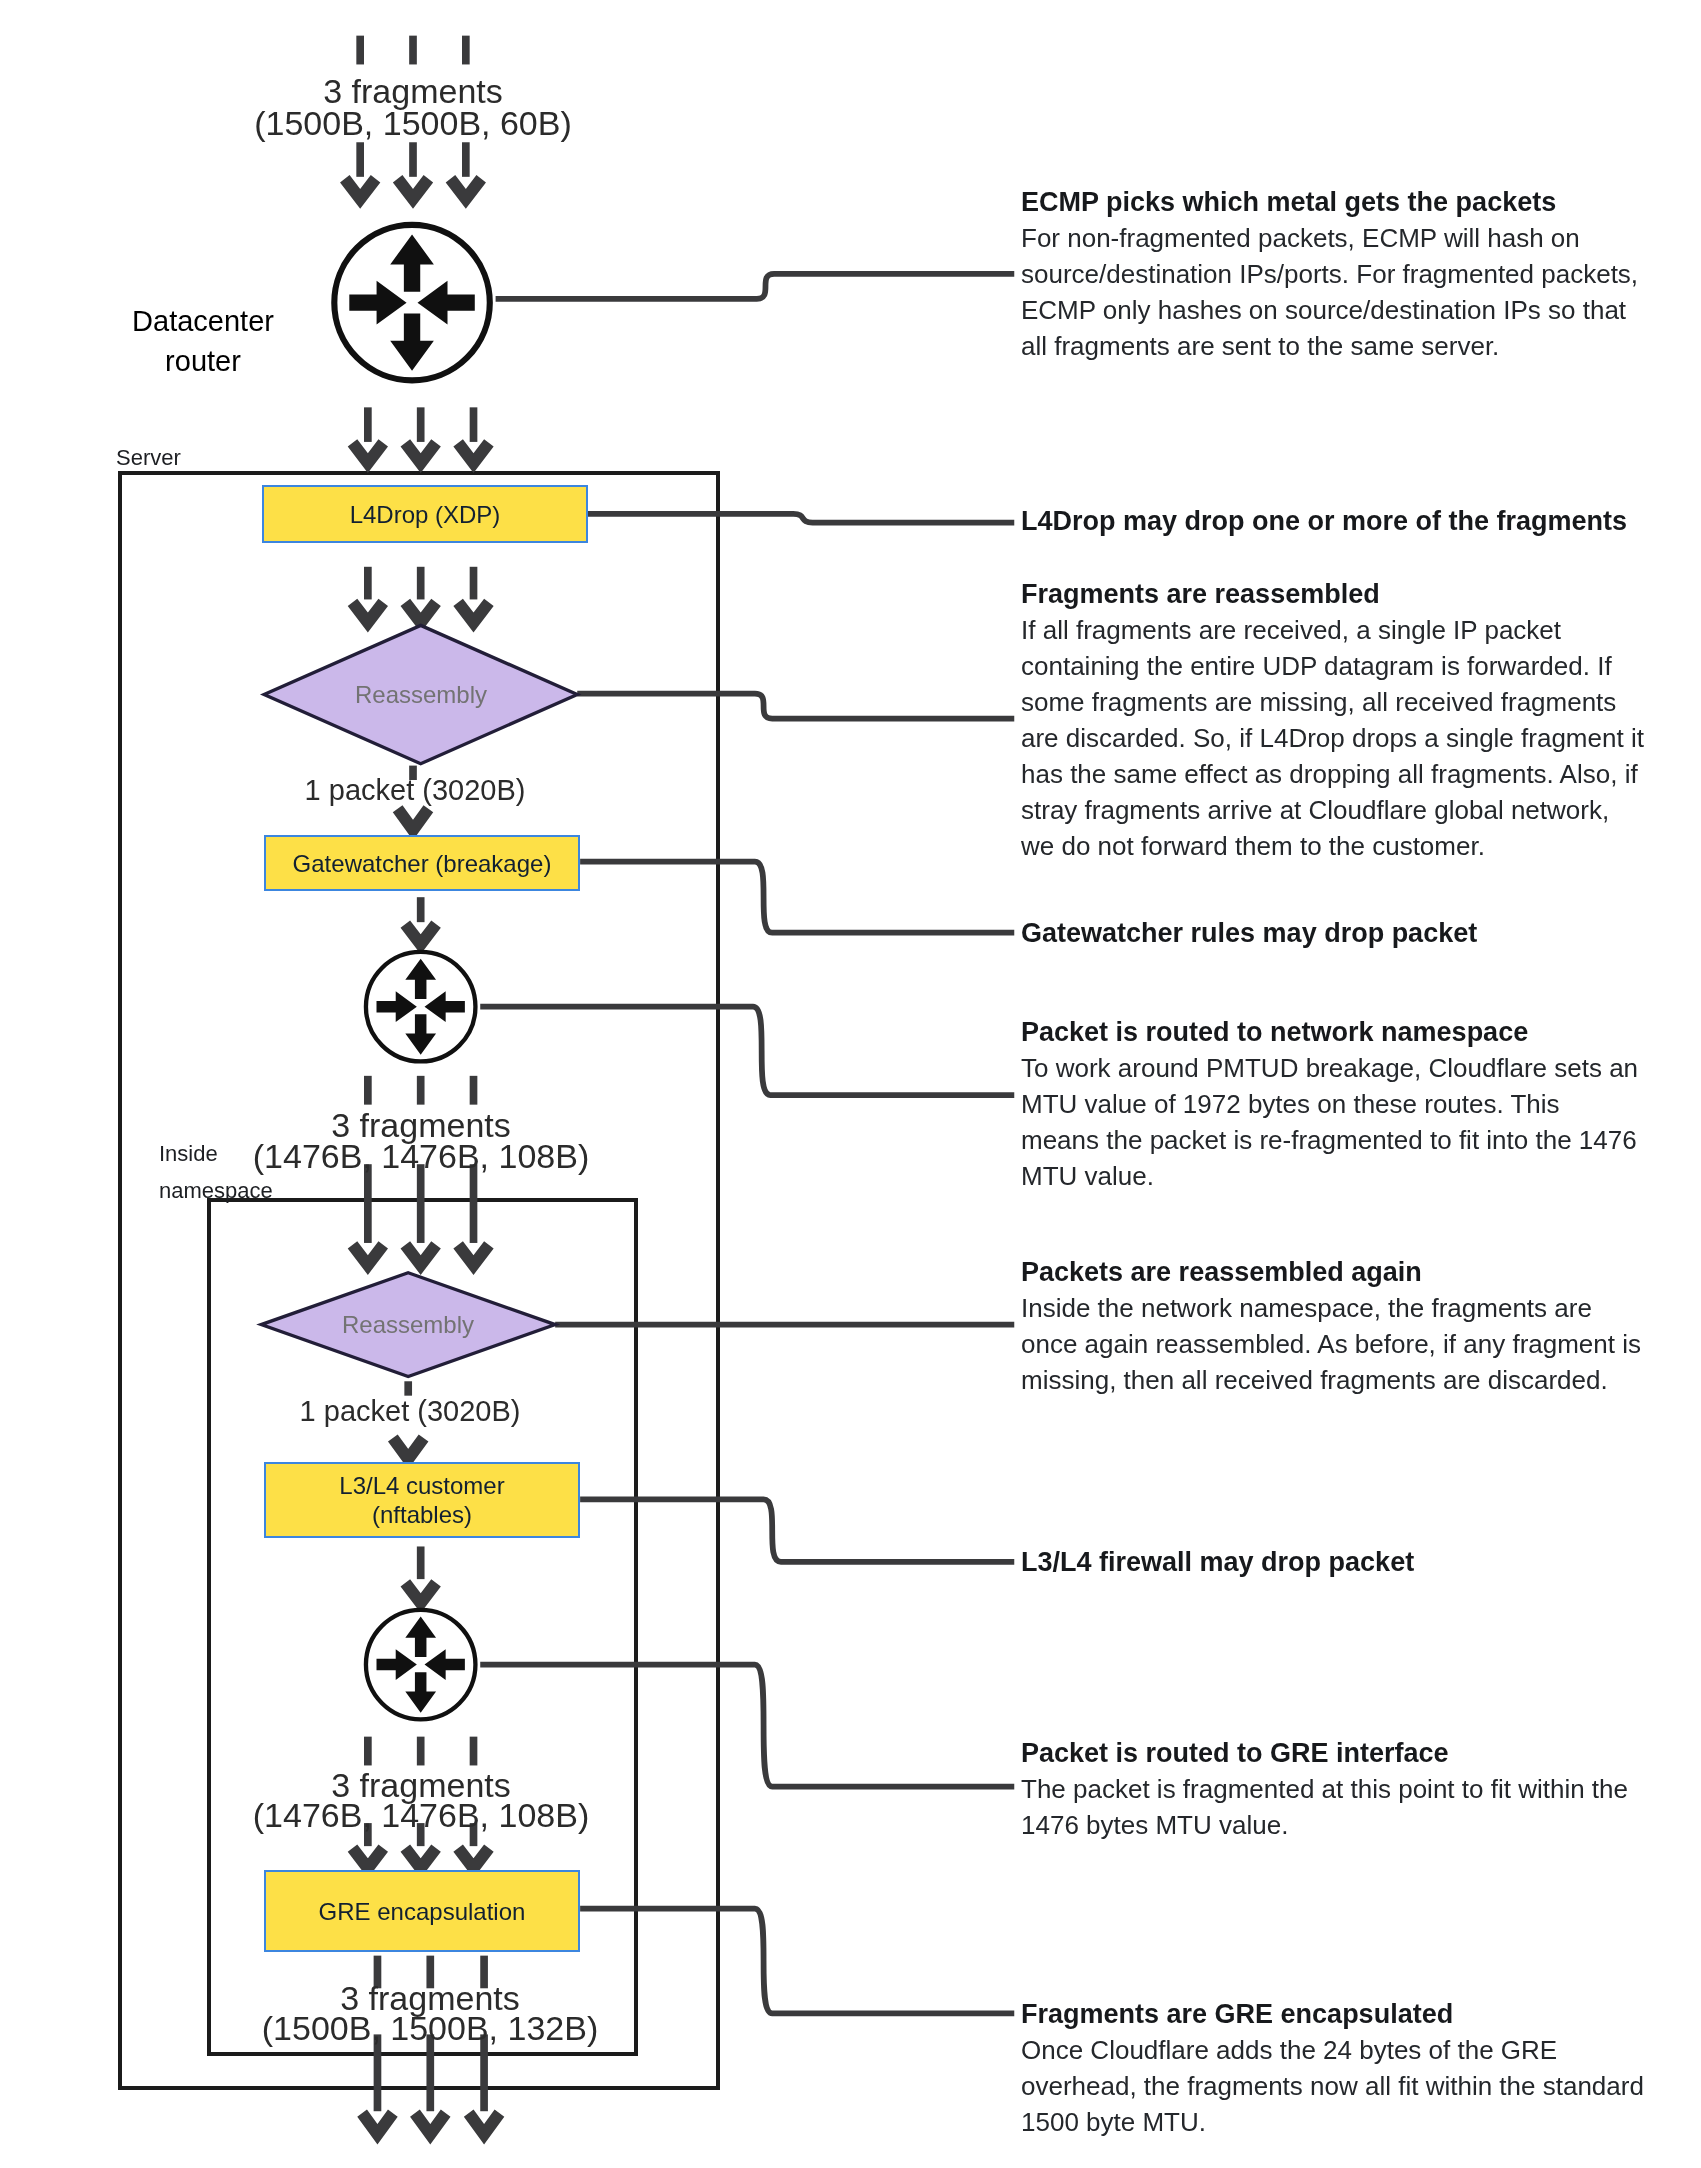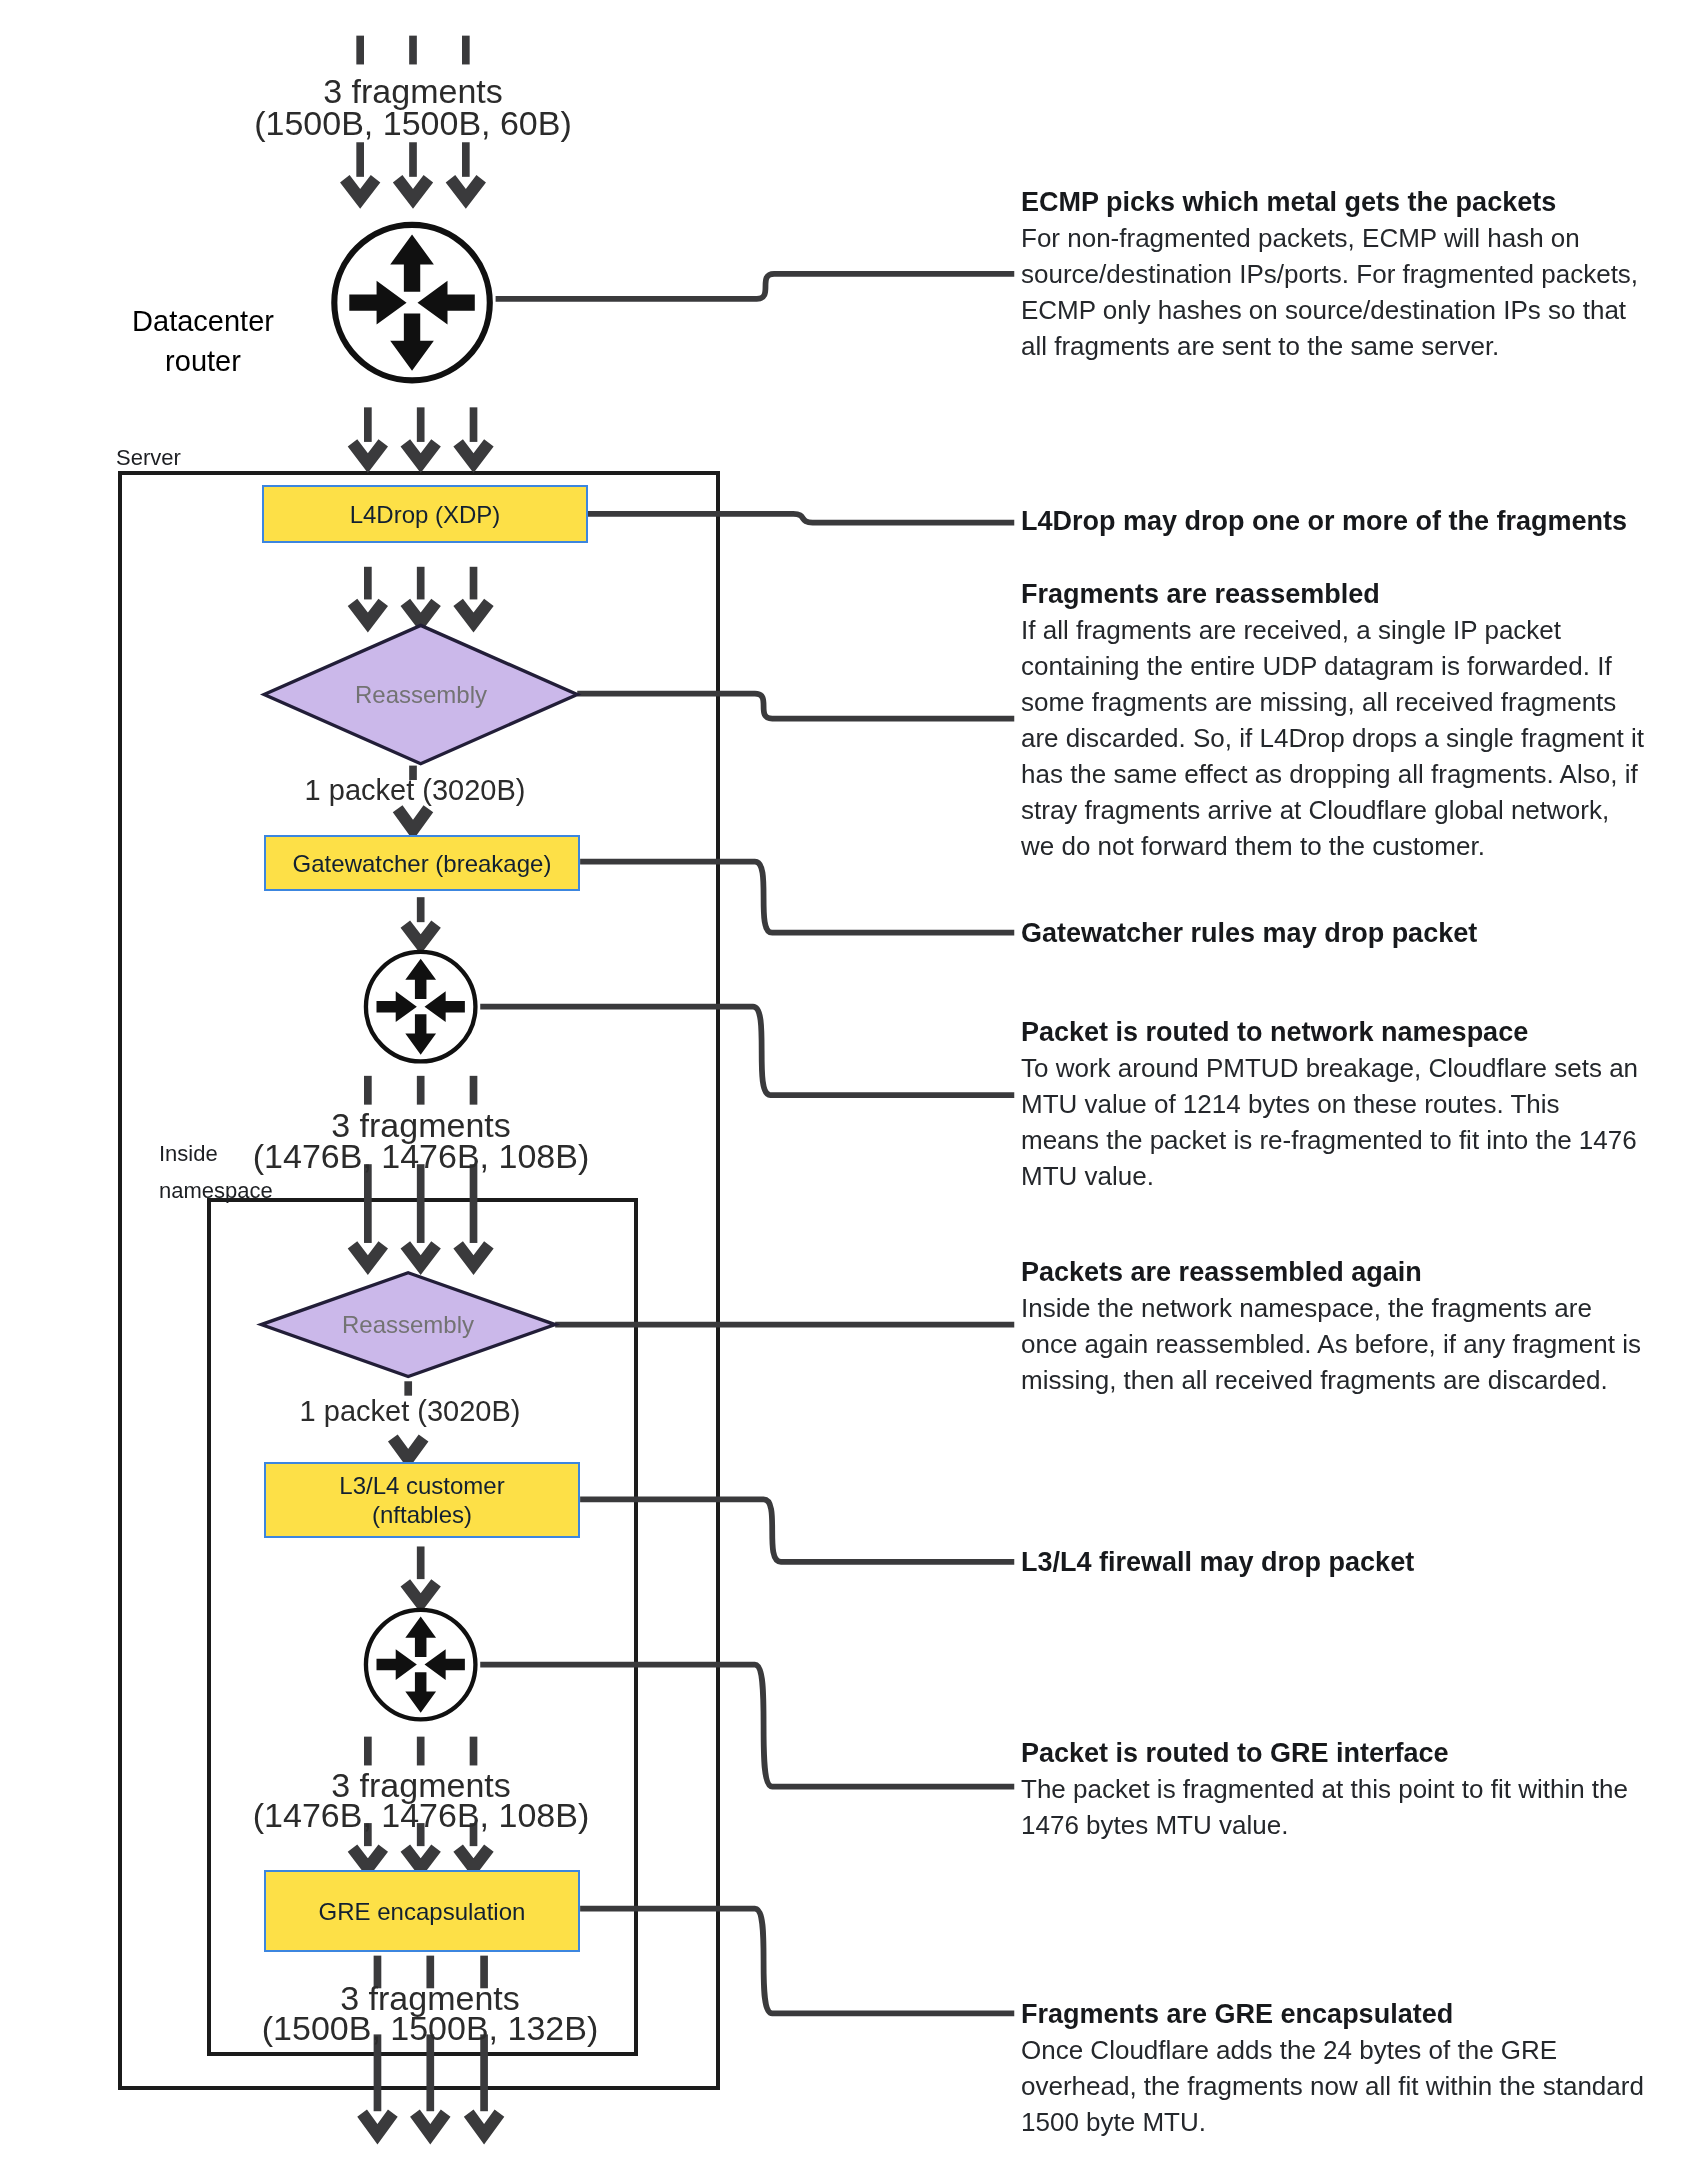--- a/index.html
+++ b/index.html
@@ -200,21 +200,21 @@
   </div>
   <div class="ann a2">
     <div class="h">Fragments are reassembled</div>
     <div class="b">If all fragments are received, a single IP packet containing the entire UDP datagram is forwarded. If some fragments are missing, all received fragments are discarded. So, if L4Drop drops a single fragment it has the same effect as dropping all fragments. Also, if stray fragments arrive at Cloudflare global network, we do not forward them to the customer.</div>
   </div>
   <div class="ann a3">
     <div class="h">Gatewatcher rules may drop packet</div>
   </div>
   <div class="ann a4">
     <div class="h">Packet is routed to network namespace</div>
-    <div class="b">To work around PMTUD breakage, Cloudflare sets an MTU value of 1214 bytes on these routes. This means the packet is re-fragmented to fit into the 1476 MTU value.</div>
+    <div class="b">To work around PMTUD breakage, Cloudflare sets an MTU value of 1972 bytes on these routes. This means the packet is re-fragmented to fit into the 1476 MTU value.</div>
   </div>
   <div class="ann a5">
     <div class="h">Packets are reassembled again</div>
     <div class="b">Inside the network namespace, the fragments are once again reassembled. As before, if any fragment is missing, then all received fragments are discarded.</div>
   </div>
   <div class="ann a6">
     <div class="h">L3/L4 firewall may drop packet</div>
   </div>
   <div class="ann a7">
     <div class="h">Packet is routed to GRE interface</div>

